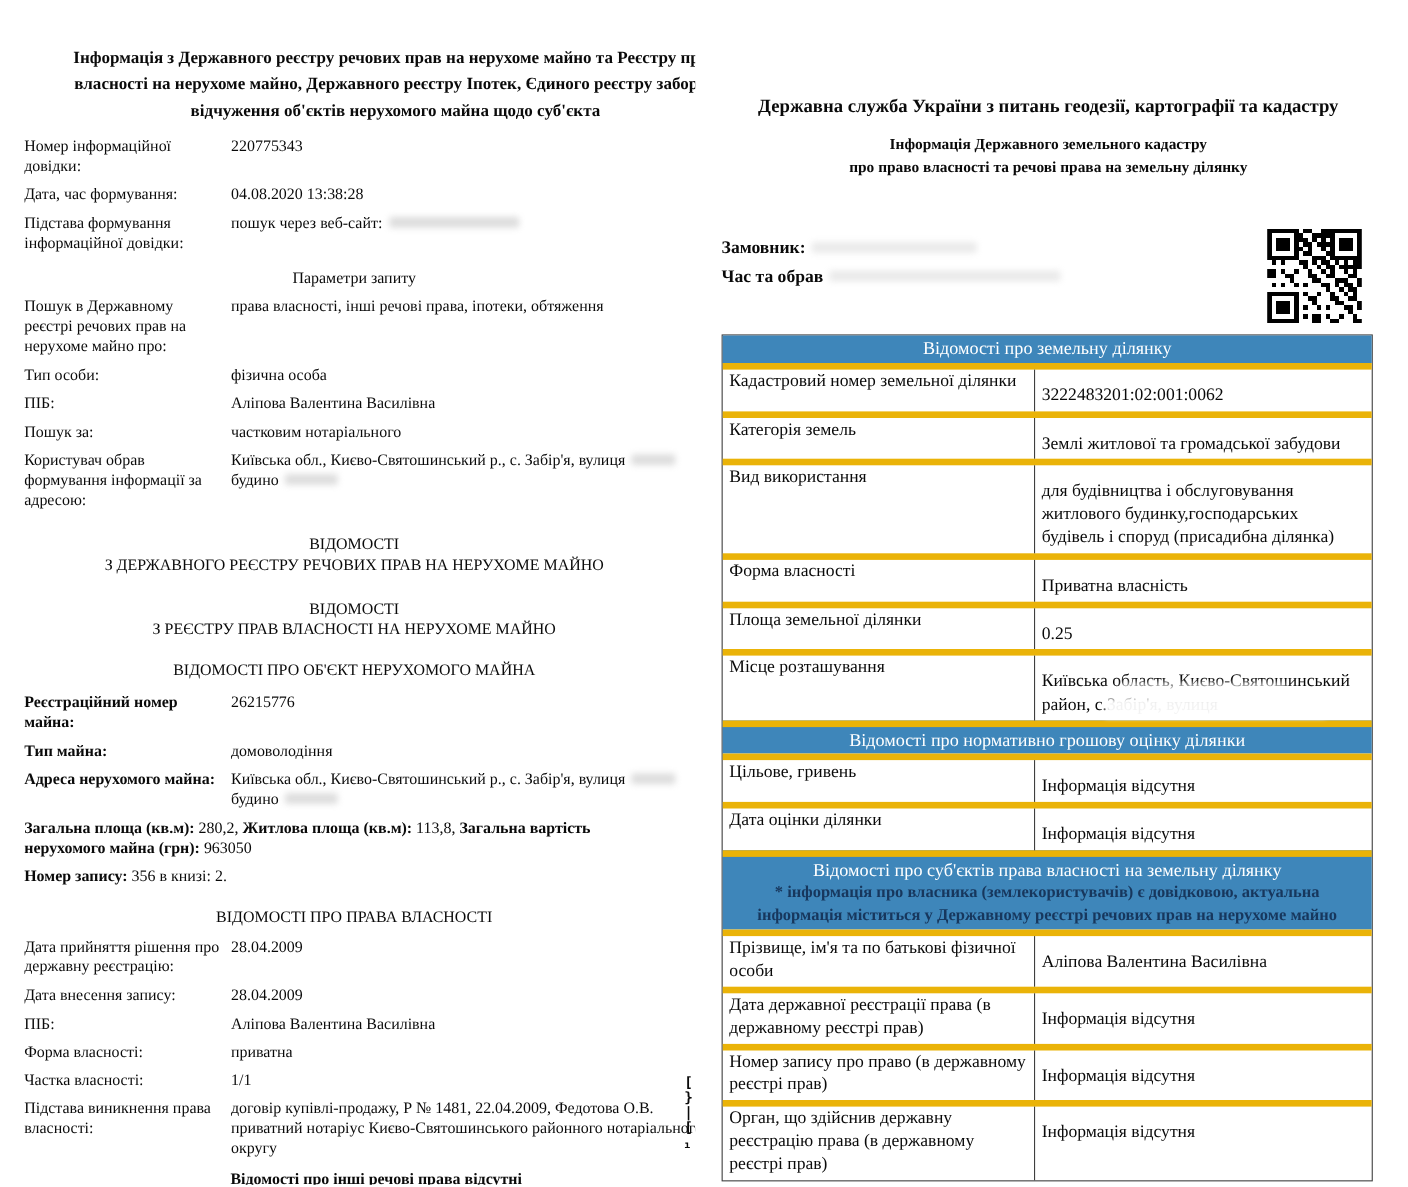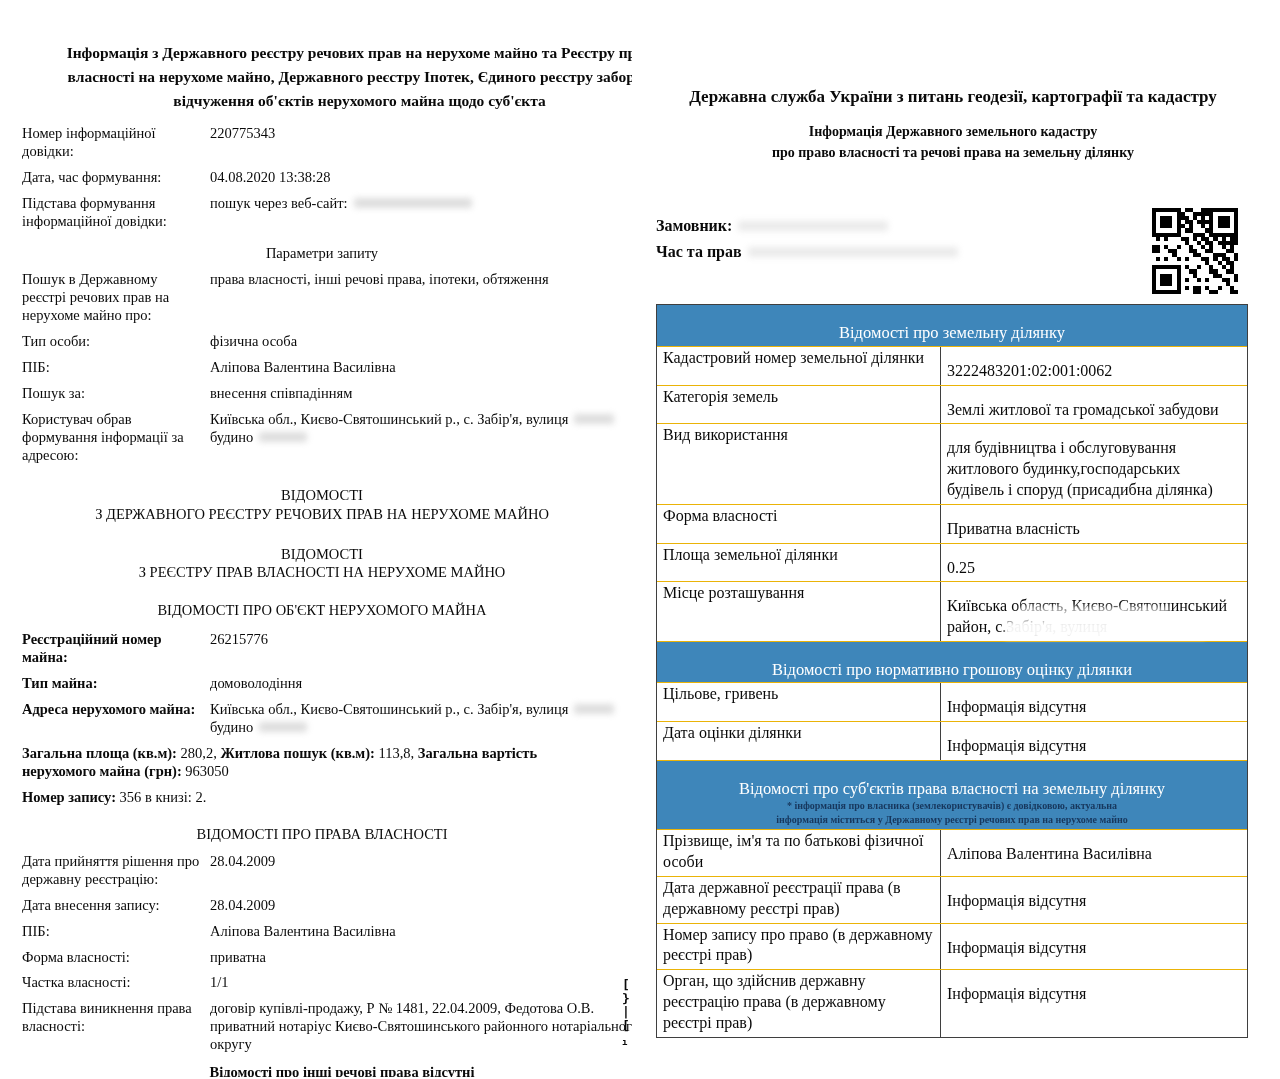--- a/index.html
+++ b/index.html
@@ -35,24 +35,24 @@
   .edge-marks .tiny { font-size:9px; margin-top:4px; }
 
   
   .doc-right { position:absolute; left:656px; top:86px; width:594px; font-size:16px; line-height:1.3; }
   .agency { font-size:17px; font-weight:bold; text-align:center; white-space:nowrap; }
   .r-subtitle { font-weight:bold; font-size:14px; text-align:center; margin-top:13px; line-height:1.5; }
   .customer { margin-top:50px; font-weight:bold; font-size:16px; line-height:1.6; }
   .qr-box { position:absolute; right:12px; top:122px; width:86px; height:86px; }
 
   .ltable { margin-top:40px; width:592px; border:1px solid #3f3f3f; font-size:16px; line-height:1.3; }
-  .ltable > div { border-top:1px solid #eab308; }
+  .ltable > div { border-top:6px solid #eab308; }
   .ltable > div:first-child { border-top:none; }
-  .th1 { background:#3e86ba; color:#ffffff; text-align:center; padding:17px 4px 2px; font-size:16.5px; }
-  .th1 .note { display:block; font-weight:bold; font-size:10px; line-height:1.4; color:#17375d; }
+  .th1 { background:#3e86ba; color:#ffffff; text-align:center; padding:1px 4px 2px; font-size:16.5px; }
+  .th1 .note { display:block; font-weight:bold; font-size:15px; line-height:1.4; color:#17375d; }
   .trow { display:grid; grid-template-columns:284px 1fr; }
   .tl { padding:1px 6px 3px; border-right:1px solid #3f3f3f; }
   .tr { padding:14px 6px 3px; position:relative; }
   .smudge { position:absolute; background:#ffffff; opacity:.6; filter:blur(2px); pointer-events:none; }
 </style>
 </head>
 <body>
 
 <div class="doc-left">
 
@@ -84,21 +84,21 @@
   <div class="frow">
     <div class="flabel">Тип особи:</div>
     <div class="fvalue">фізична особа</div>
   </div>
   <div class="frow">
     <div class="flabel">ПІБ:</div>
     <div class="fvalue">Аліпова Валентина Василівна</div>
   </div>
   <div class="frow">
     <div class="flabel">Пошук за:</div>
-    <div class="fvalue">внесення співпадінням</div>
+    <div class="fvalue">частковим нотаріального</div>
   </div>
   <div class="frow">
     <div class="flabel">Користувач обрав формування інформації за адресою:</div>
     <div class="fvalue">
       <span class="nw"><span>Київська обл., Києво-Святошинський р., с. Забір'я, вулиця</span><span class="redact" style="width:40px"></span></span>
       <span class="nw"><span>будино</span><span class="redact" style="width:48px"></span></span>
     </div>
   </div>
 
   <div class="sec-h sec-block">
@@ -121,21 +121,21 @@
   </div>
   <div class="frow">
     <div class="flabel bold">Адреса нерухомого майна:</div>
     <div class="fvalue">
       <span class="nw"><span>Київська обл., Києво-Святошинський р., с. Забір'я, вулиця</span><span class="redact" style="width:40px"></span></span>
       <span class="nw"><span>будино</span><span class="redact" style="width:48px"></span></span>
     </div>
   </div>
 
   <div class="inline-para">
-    <span class="bold">Загальна площа (кв.м):</span><span> 280,2, </span><span class="bold">Житлова пошук (кв.м):</span><span> 113,8, </span><span class="bold">Загальна вартість нерухомого майна (грн):</span><span> 963050</span>
+    <span class="bold">Загальна площа (кв.м):</span><span> 280,2, </span><span class="bold">Житлова площа (кв.м):</span><span> 113,8, </span><span class="bold">Загальна вартість нерухомого майна (грн):</span><span> 963050</span>
   </div>
   <div class="inline-para">
     <span class="bold">Номер запису:</span><span> 356 в книзі: 2.</span>
   </div>
 
   <div class="sec-h rights-head">ВІДОМОСТІ ПРО ПРАВА ВЛАСНОСТІ</div>
 
   <div class="frow">
     <div class="flabel">Дата прийняття рішення про державну реєстрацію:</div>
     <div class="fvalue">28.04.2009</div>
@@ -180,21 +180,21 @@
 
   <div class="agency">Державна служба України з питань геодезії, картографії та кадастру</div>
 
   <div class="r-subtitle">
     <div>Інформація Державного земельного кадастру</div>
     <div>про право власності та речові права на земельну ділянку</div>
   </div>
 
   <div class="customer">
     <div><span>Замовник:</span><span class="redact light" style="width:150px"></span></div>
-    <div><span>Час та прав</span><span class="redact light" style="width:210px"></span></div>
+    <div><span>Час та обрав</span><span class="redact light" style="width:210px"></span></div>
   </div>
 
   <svg class="qr-box" viewBox="0 0 84 84" shape-rendering="crispEdges" aria-hidden="true">
       <g id="qrg" fill="#000">
         <rect x="0" y="0" width="4" height="4"></rect>
         <rect x="4" y="0" width="4" height="4"></rect>
         <rect x="8" y="0" width="4" height="4"></rect>
         <rect x="12" y="0" width="4" height="4"></rect>
         <rect x="16" y="0" width="4" height="4"></rect>
         <rect x="20" y="0" width="4" height="4"></rect>

